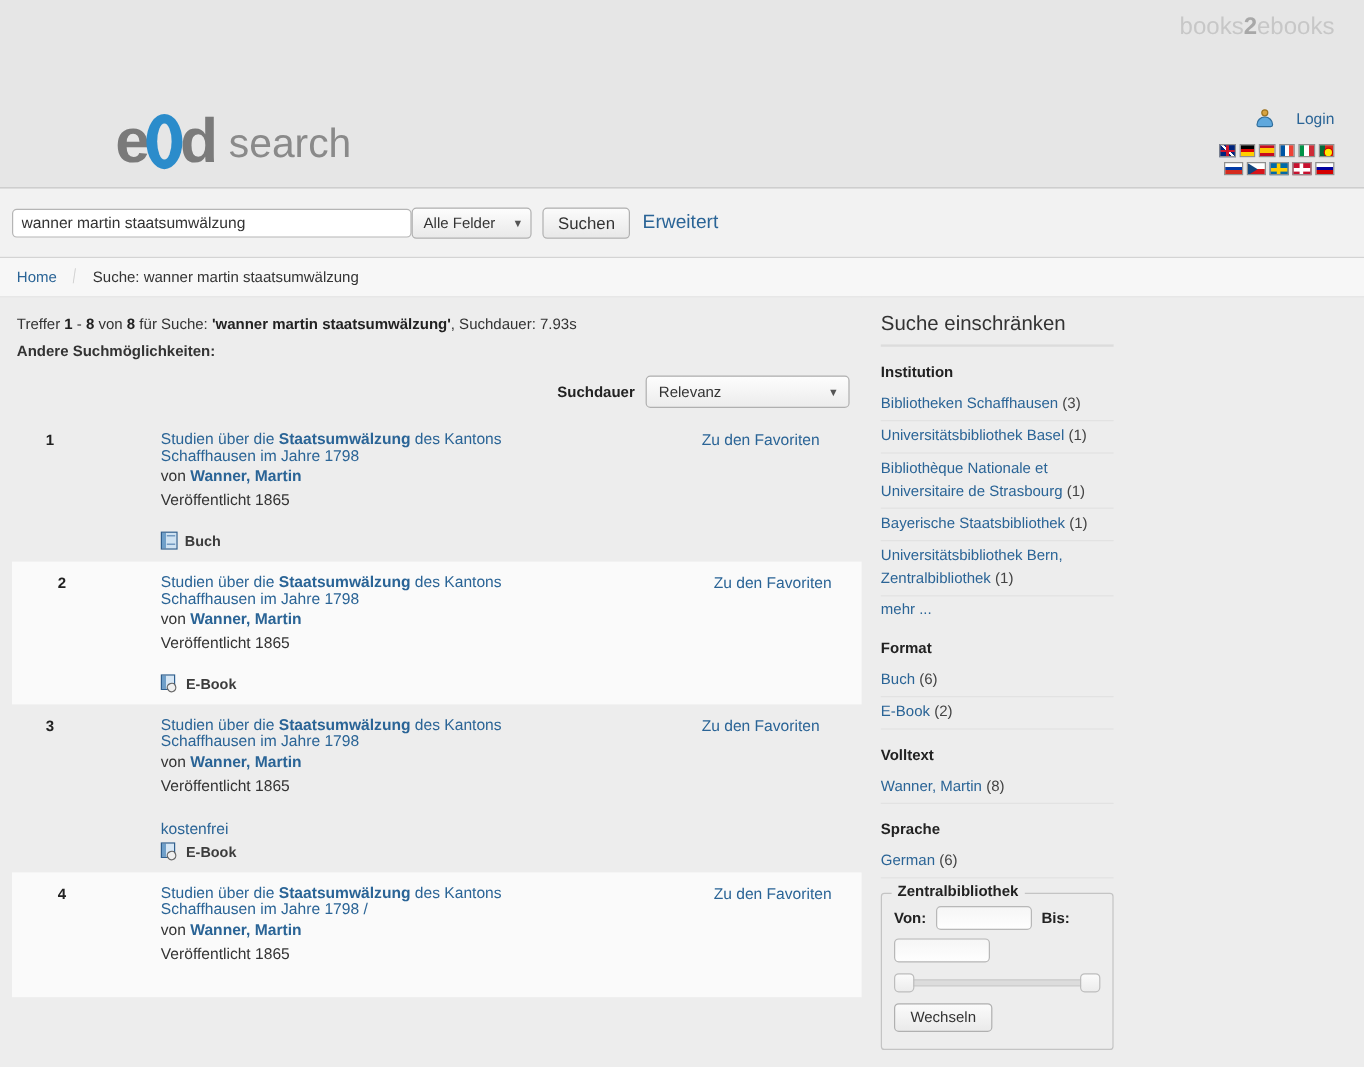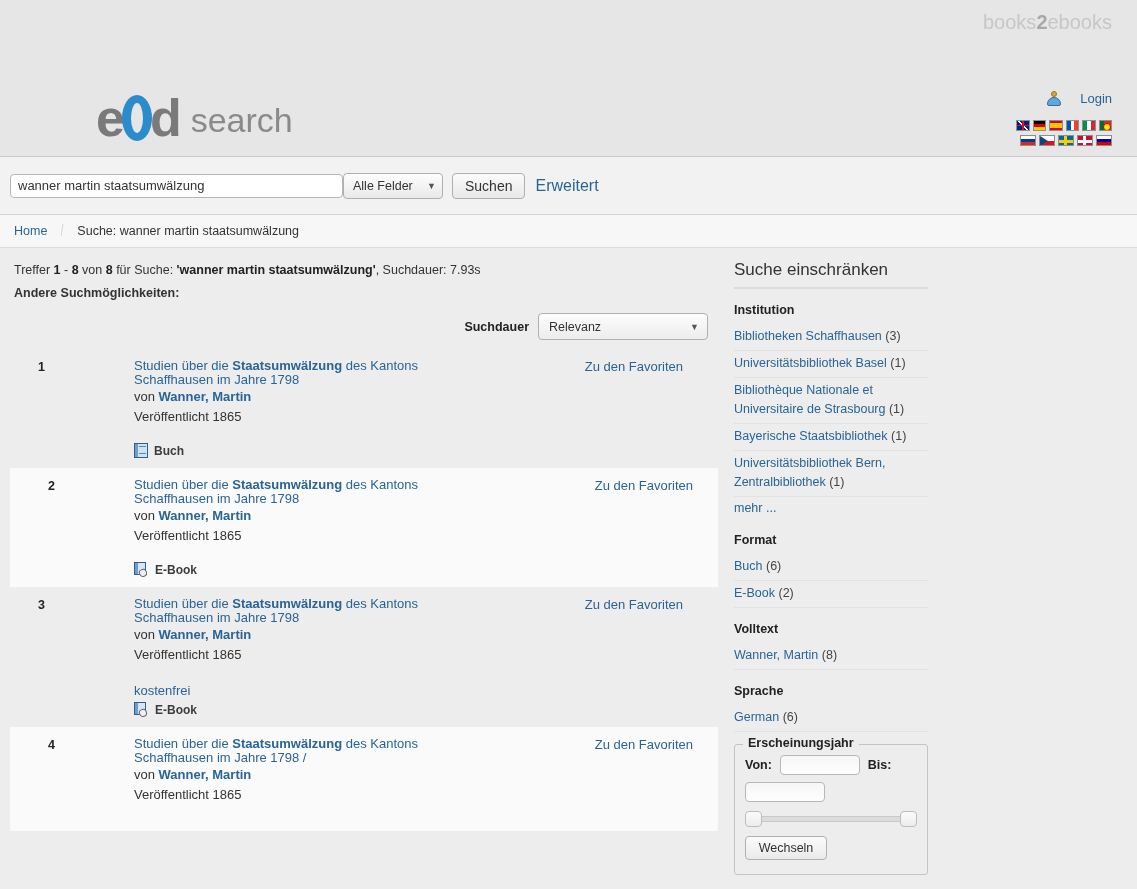--- a/index.html
+++ b/index.html
@@ -578,21 +578,21 @@
         <div class="facet-group">
           <div class="facet-head">Sprache</div>
           <div class="facet-item">
                <a href="#">German</a>
                <span class="cnt">(6)</span>
              </div>
         </div>
       </div>
 
     <div class="year-box">
-      <div class="year-legend">Erscheinungsjahr</div>
+      <div class="year-legend">Zentralbibliothek</div>
       <div class="year-line">
         <span class="year-lbl">Von:</span>
         <input class="year-input" type="text" value="" style="">
         <span class="year-lbl">Bis:</span>
       </div>
       <div class="year-line year-line2">
         <input class="year-input" type="text" value="" style="">
       </div>
       <div class="slider">
         <div class="slider-track"></div>

